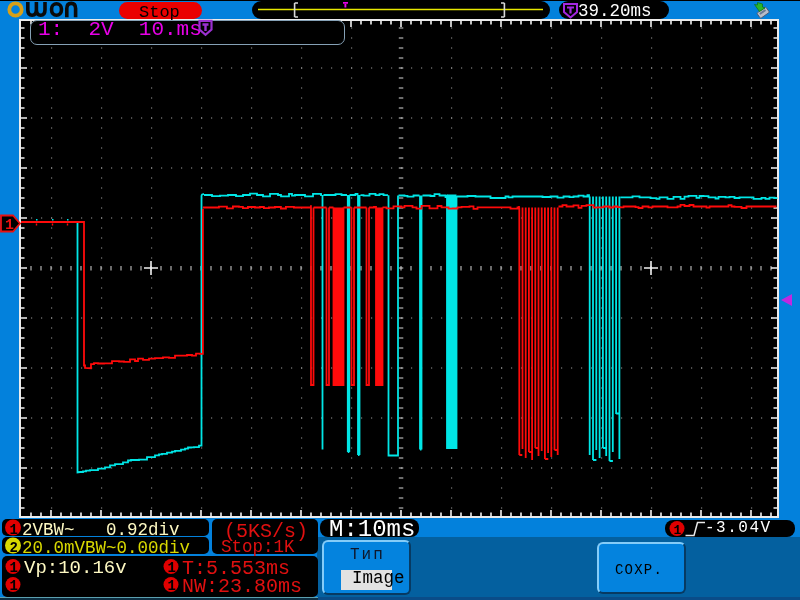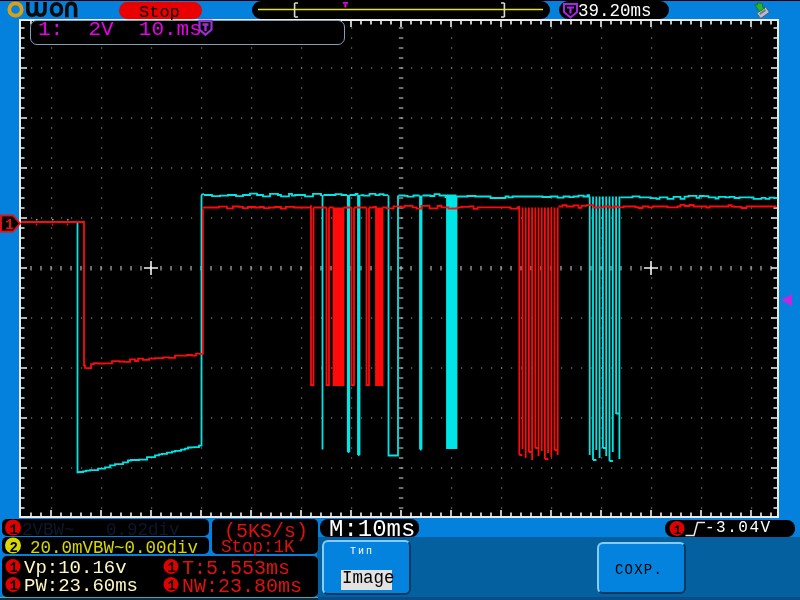--- a/index.html
+++ b/index.html
@@ -23,35 +23,35 @@
 <div class="blk" style="left:252px;top:1px;width:298px;height:18px;border-radius:9px"></div>
 <div class="blk" style="left:559px;top:1px;width:110px;height:18px;border-radius:9px"></div>
 
 <div class="blk" style="left:2px;top:519px;width:207px;height:17px;border-radius:5px"></div>
 <div class="blk" style="left:2px;top:537px;width:207px;height:17px;border-radius:5px"></div>
 <div class="blk" style="left:212px;top:519px;width:106px;height:35px;border-radius:5px"></div>
 <div class="blk" style="left:2px;top:556px;width:316px;height:41px;border-radius:5px"></div>
 <div class="blk" style="left:320px;top:519px;width:99px;height:18px;border-radius:8px"></div>
 <div class="blk" style="left:665px;top:520px;width:130px;height:17px;border-radius:8px"></div>
 
-<div class="txt" style="left:22px;top:522px;font-size:17.5px;color:#0f172a">2VBW~   0.92div</div>
-<div class="txt" style="left:30px;top:540px;font-size:17.5px;color:#d8d800">20.0mVBW~0.00div</div>
+<div class="txt" style="left:22px;top:522px;font-size:17.5px;color:#fef9c3">2VBW~   0.92div</div>
+<div class="txt" style="left:22px;top:540px;font-size:17.5px;color:#d8d800">20.0mVBW~0.00div</div>
 <div class="txt" style="left:224px;top:522px;font-size:20px;color:#e01010">(5KS/s)</div>
 <div class="txt" style="left:221px;top:539px;font-size:17.5px;color:#e01010">Stop:1K</div>
 <div class="txt" style="left:24px;top:559px;font-size:19px;color:#fef9c3">Vp:10.16v</div>
 <div class="txt" style="left:182px;top:559px;font-size:20px;color:#e01010">T:5.553ms</div>
-<div class="txt" style="left:24px;top:577px;font-size:19px;color:#fef9c3">PW:23.60ms</div>
+<div class="txt" style="left:24px;top:577px;font-size:19px;color:#000000">PW:23.60ms</div>
 <div class="txt" style="left:182px;top:577px;font-size:20px;color:#e01010">NW:23.80ms</div>
 <div class="txt" style="left:329px;top:518px;font-size:24px;color:#fff">M:10ms</div>
 <div class="txt" style="left:705px;top:520px;font-size:16px;letter-spacing:1.5px;color:#fff">-3.04V</div>
 
 <div class="abs" style="left:322px;top:540px;width:89px;height:55px;background:#0483de;border:2px solid;border-color:#85ccf8 #073a62 #073a62 #85ccf8;border-radius:6px"></div>
-<div class="txt" style="left:350px;top:547px;font-size:10px;letter-spacing:2px;color:#ffffff">Тип</div>
+<div class="txt" style="left:350px;top:547px;font-size:16px;letter-spacing:2px;color:#0f172a">Тип</div>
 <div class="abs" style="left:341px;top:570px;width:51px;height:20px;background:#e2e2e2"></div>
-<div class="txt" style="left:342px;top:570px;font-size:17.5px;color:#000">Image</div>
+<div class="txt" style="left:352px;top:570px;font-size:17.5px;color:#000">Image</div>
 
 <div class="abs" style="left:597px;top:542px;width:89px;height:52px;background:#0483de;border:2px solid;border-color:#85ccf8 #073a62 #073a62 #85ccf8;border-radius:6px"></div>
 <div class="txt" style="left:615px;top:563px;font-size:14px;letter-spacing:1.2px;color:#000">СОХР.</div>
 
 <svg class="abs" width="800" height="600" viewBox="0 0 800 600" style="left:0;top:0">
 
 <circle cx="15.5" cy="9.5" r="6.2" fill="none" stroke="#d8a018" stroke-width="3.8"></circle>
 <g fill="none" stroke="#0a0a0a" stroke-width="3.6">
  <path d="M27.8,2 V9.8 Q27.8,15.2 32.1,15.2 Q36.4,15.2 36.4,9.8 V2 M36.4,2 V9.8 Q36.4,15.2 40.7,15.2 Q45,15.2 45,9.8 V2"></path>
  <rect x="51.6" y="3.8" width="9.8" height="11.4" rx="4.9"></rect>

